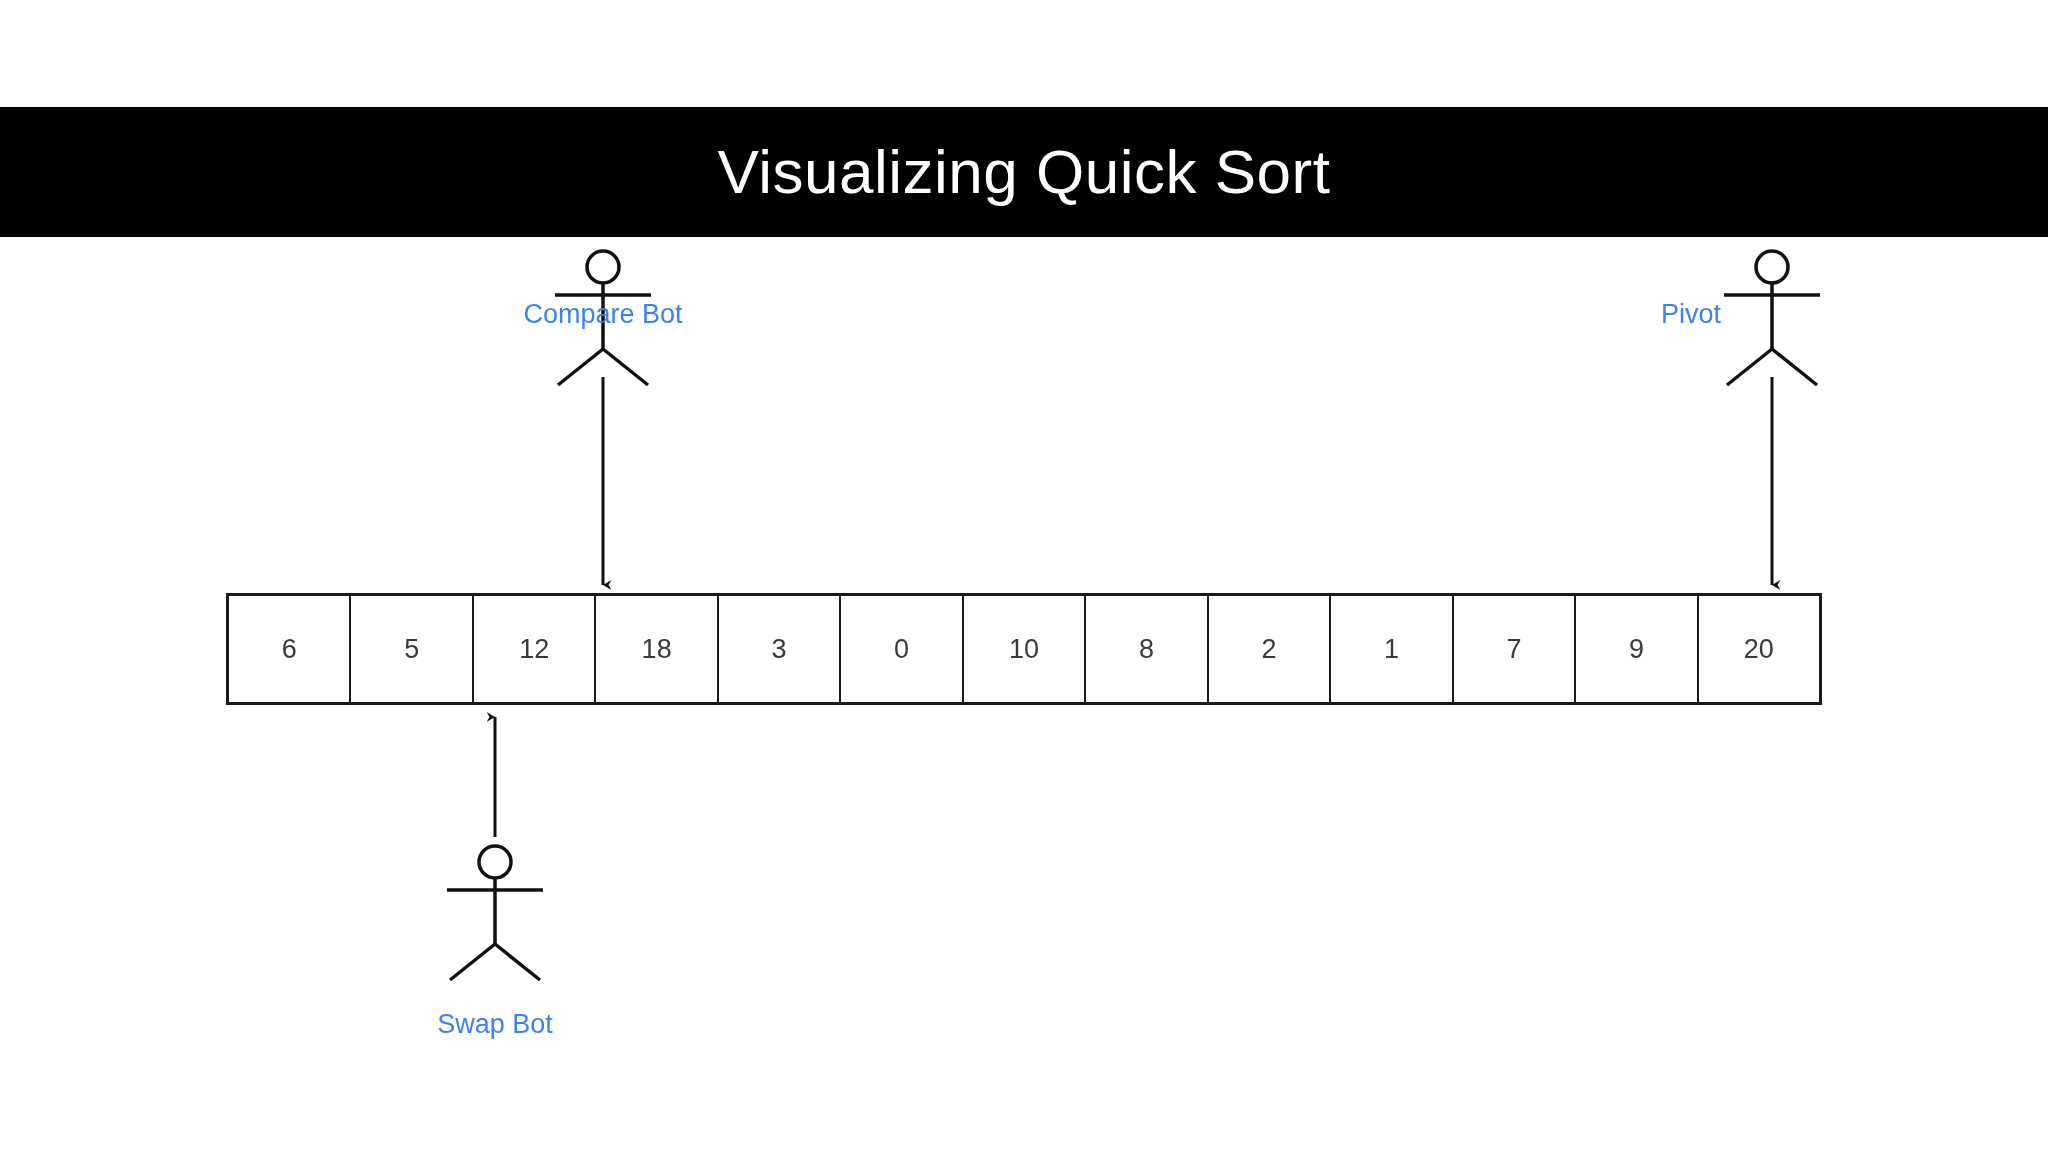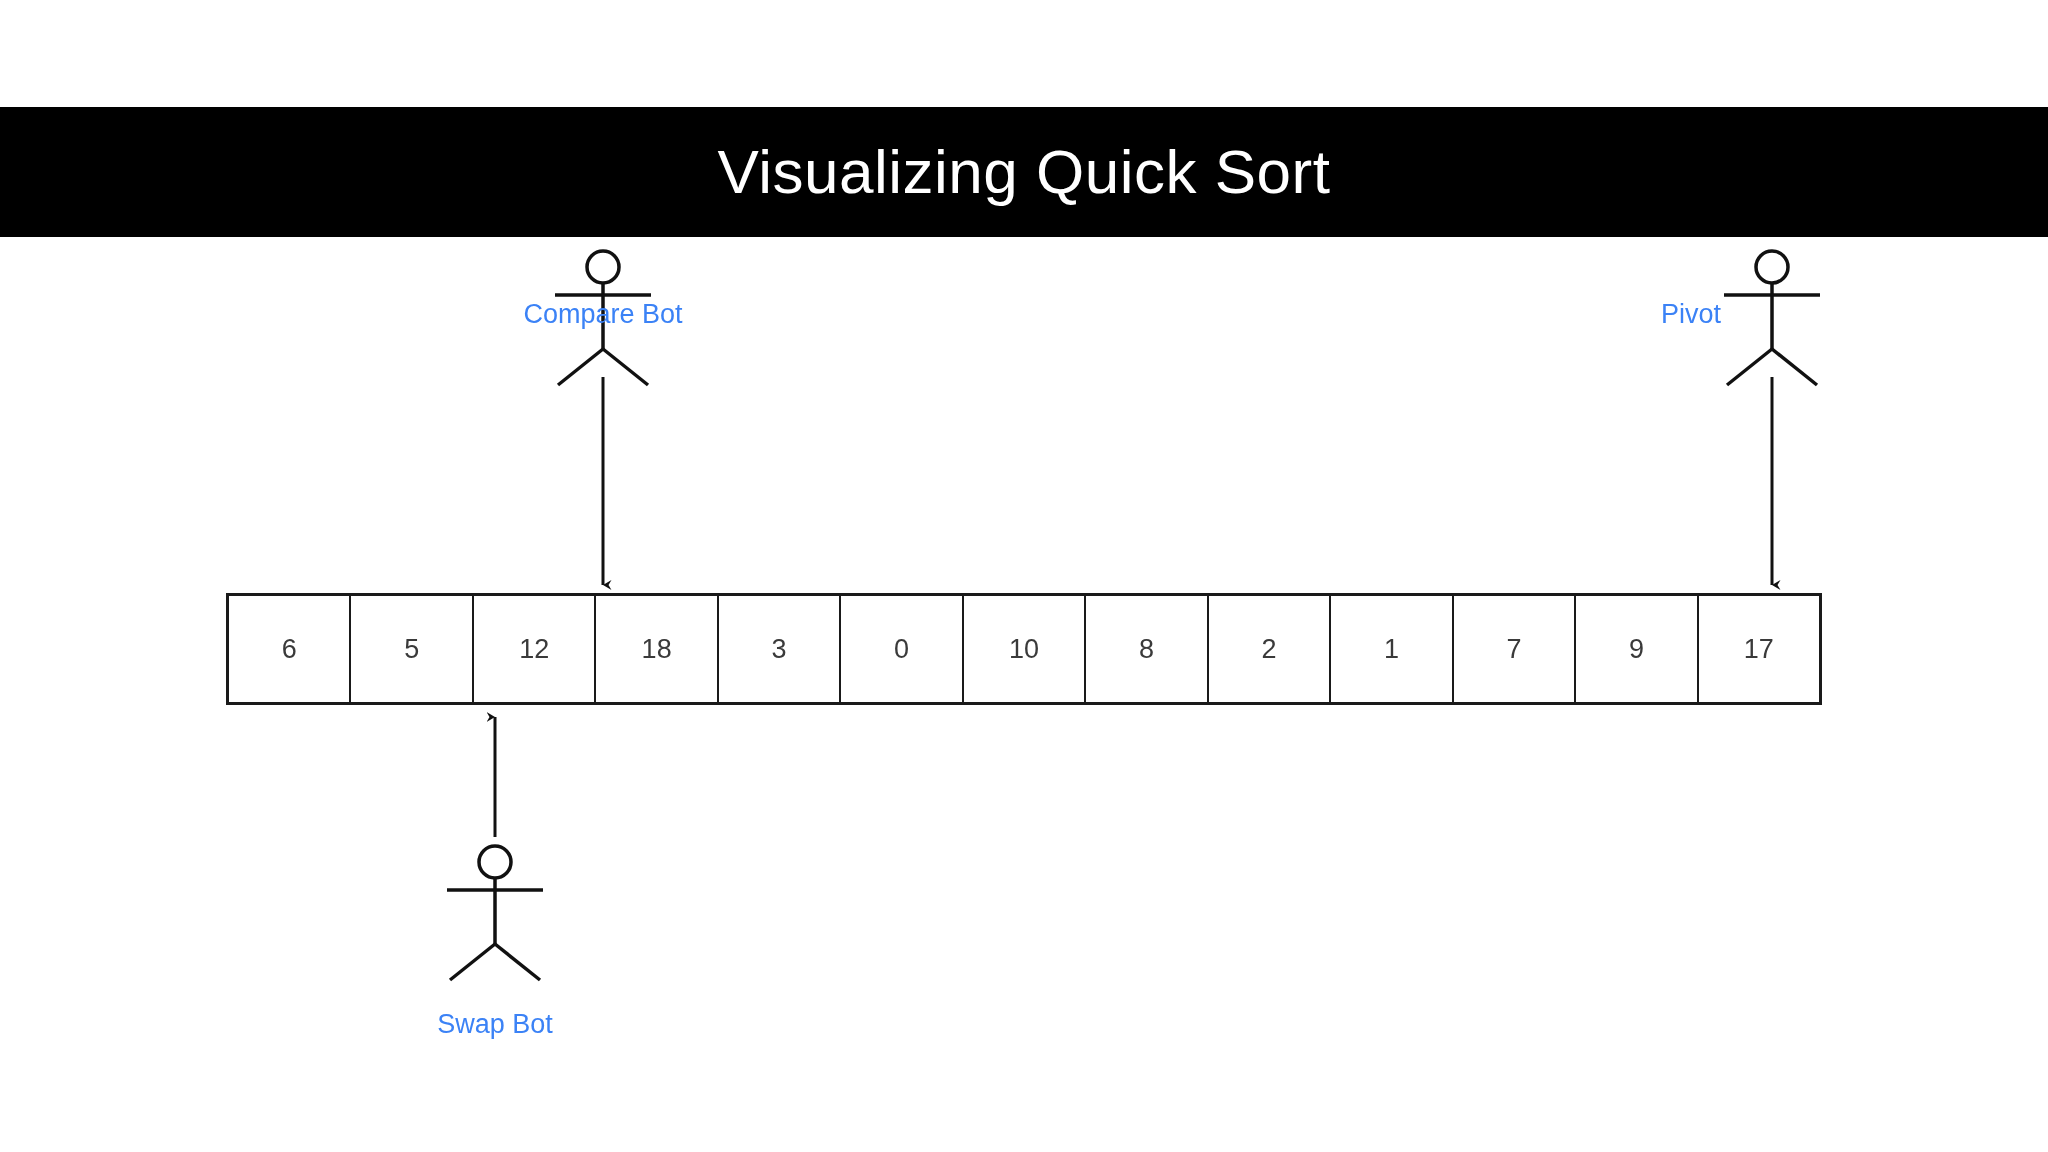--- a/index.html
+++ b/index.html
@@ -191,17 +191,17 @@
       <div class="array-cell">
         <span class="cell-value">1</span>
       </div>
       <div class="array-cell">
         <span class="cell-value">7</span>
       </div>
       <div class="array-cell">
         <span class="cell-value">9</span>
       </div>
       <div class="array-cell">
-        <span class="cell-value">17</span>
+        <span class="cell-value">20</span>
       </div>
     </div>
 
 </div>
 
 </body></html>

